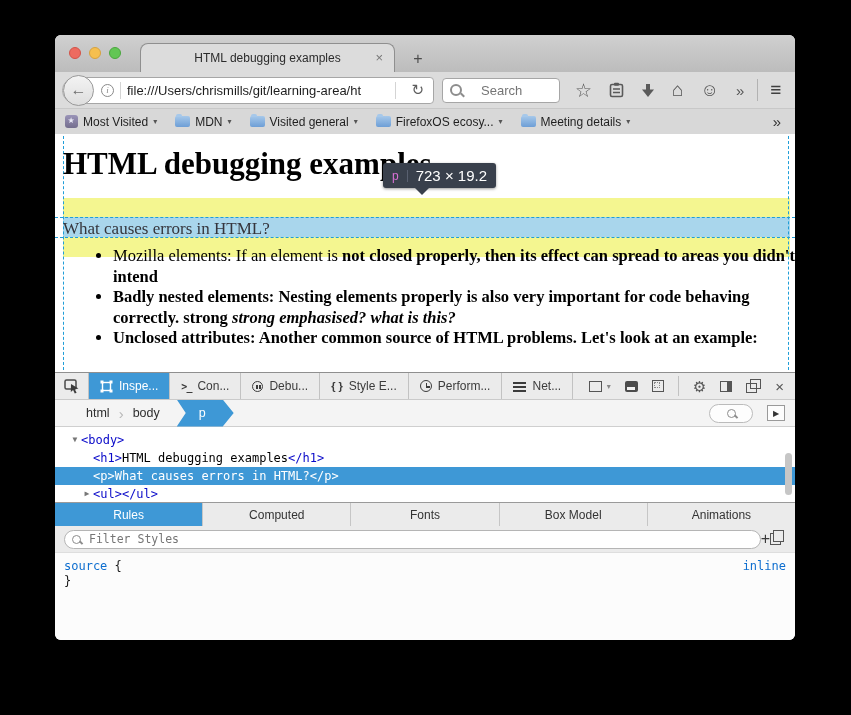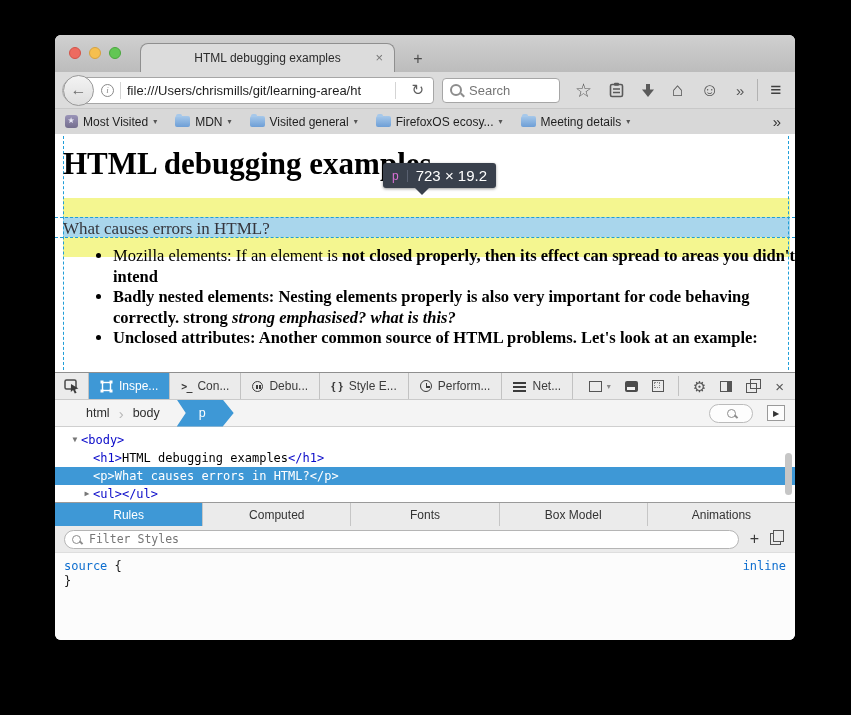--- a/index.html
+++ b/index.html
@@ -30,21 +30,21 @@
             background:linear-gradient(#f3f3f3,#dedede);border:1px solid #999;
             display:flex;align-items:center;justify-content:center;color:#6f6f6f;
             font-size:16px;font-weight:bold}
   .info-icon{margin-left:38px;width:13px;height:13px;border:1px solid #8a8a8a;border-radius:50%;
              font-size:9px;font-style:italic;color:#8a8a8a;display:flex;align-items:center;
              justify-content:center;font-family:"Liberation Serif",serif;flex:none;box-sizing:border-box}
   .url-sep{width:1px;height:17px;background:#d4d4d4;margin:0 6px;flex:none}
   .url-text{flex:1;font-size:13px;color:#1e1e1e;white-space:nowrap;overflow:hidden}
   .reload{color:#5e5e5e;font-size:15px;margin:0 9px;flex:none}
   .search-field{margin-left:8px;width:118px;height:25px;background:#fff;border:1px solid #a6a6a6;
-                border-radius:4px;box-sizing:border-box;display:flex;align-items:center;padding:0 7px;gap:5px}
+                border-radius:4px;box-sizing:border-box;display:flex;align-items:center;padding:0 7px;gap:17px}
   .search-field input{border:none;outline:none;width:100%;font-size:13px;color:#333;background:transparent;font-family:inherit}
   .mag{width:8px;height:8px;border:2px solid #8d8d8d;border-radius:50%;position:relative;flex:none}
   .mag::after{content:"";position:absolute;left:8px;top:8px;width:2px;height:5px;background:#8d8d8d;
               transform:rotate(-45deg);transform-origin:top left}
   .nav-icons{display:flex;align-items:center;gap:17px;margin-left:15px;color:#555;font-size:17px}
   .star{font-size:19px;line-height:1}
   .nav-svg{display:block}
   .vsep{width:1px;height:22px;background:#b2b2b2;margin-left:13px}
   .menu-btn{margin-left:12px;font-size:19px;color:#3f3f3f}
 
@@ -144,21 +144,21 @@
   .mscroll{position:absolute;right:3px;top:26px;width:7px;height:42px;background:#c6c6c6;border-radius:4px}
 
   
   .sb-tabs{height:24px;background:#ebebeb;border-top:1px solid #9a9a9a;display:flex;font-size:12px;
            color:#333;flex:none;box-sizing:border-box}
   .sbtab{flex:1;display:flex;align-items:center;justify-content:center;border-right:1px solid #c6c6c6}
   .sbtab:last-child{border-right:none}
   .sbtab.active{background:#3e98d6;color:#fff}
 
   
-  .rules-toolbar{height:27px;background:#ebebeb;display:flex;align-items:center;padding:0 9px;gap:11px;
+  .rules-toolbar{height:27px;background:#ebebeb;display:flex;align-items:center;padding:0 9px;
                  flex:none;border-bottom:1px solid #dedede;box-sizing:border-box}
   .filter-pill{flex:1;height:19px;border:1px solid #b5b5b5;border-radius:10px;background:#fff;
                display:flex;align-items:center;padding:0 7px;gap:6px;box-sizing:border-box}
   .filter-pill input{border:none;outline:none;flex:1;font-size:11.5px;
                      font-family:"DejaVu Sans Mono",monospace;color:#333;background:transparent}
   .fmag{width:7px;height:7px;border:1.5px solid #8d8d8d;border-radius:50%;position:relative;flex:none}
   .fmag::after{content:"";position:absolute;left:6px;top:6px;width:1.5px;height:4px;background:#8d8d8d;
                transform:rotate(-45deg);transform-origin:top left}
   .add-btn{font-size:16px;color:#3a3a3a;line-height:1}
   .copy-icon{width:9px;height:10px;border:1px solid #555;position:relative;margin-right:5px}

